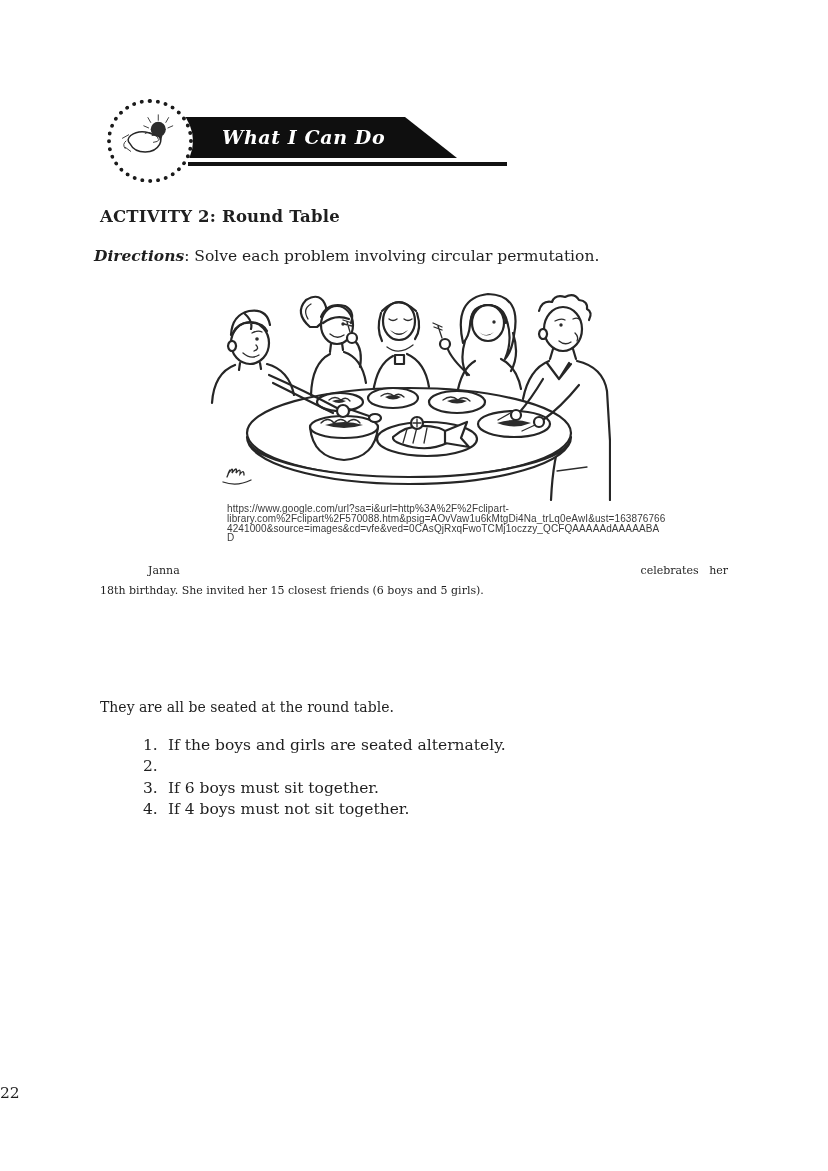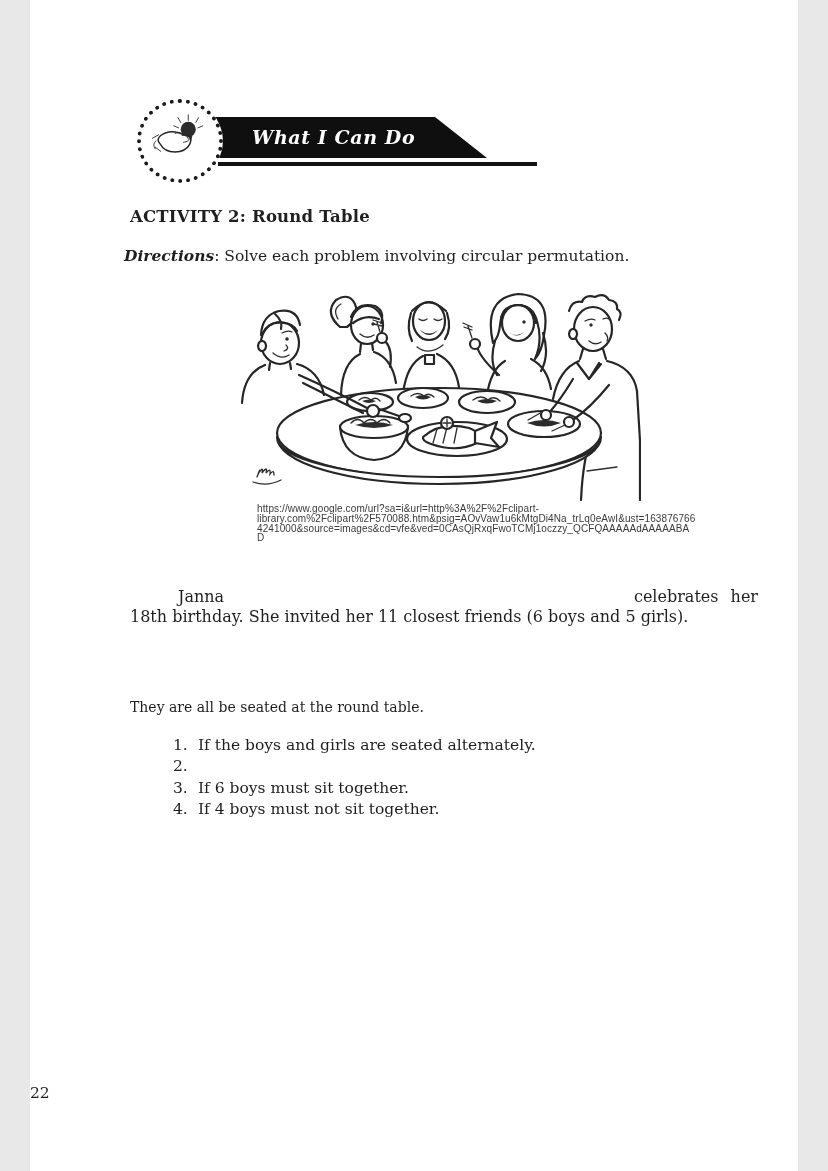--- a/index.html
+++ b/index.html
@@ -1,18 +1,18 @@
 <!DOCTYPE html>
 <html><head>
 <meta charset="utf-8">
 <style>
   html,body{margin:0;padding:0;background:#e8e8e8;}
   .page{
     position:relative;
-    width:768px;height:1171px;
+    width:828px;height:1171px;
     margin:0 auto;
     background:#ffffff;
     font-family:"DejaVu Serif","Liberation Serif",serif;
     color:#1f1f1f;
     overflow:hidden;
     text-decoration:underline;
   }
   
   .hdr{position:absolute;left:0;top:0;width:828px;height:190px;}
   .banner{
@@ -34,21 +34,21 @@
   
   .activity-title{position:absolute;left:100px;top:207px;font-size:16.5px;font-weight:700;letter-spacing:.2px;}
   .directions{position:absolute;left:94px;top:246px;font-size:15.5px;}
   .directions b{font-style:italic;}
   .figure-wrap{position:absolute;left:209px;top:281px;width:402px;height:220px;}
   .citation{
     position:absolute;left:227px;top:504px;width:380px;
     font-family:"Liberation Sans","DejaVu Sans",sans-serif;
     font-size:10px;line-height:9.8px;color:#3a3a3a;letter-spacing:.1px;
   }
-  .para{position:absolute;left:100px;width:628px;font-size:16px;line-height:19.6px;margin-top:26px;}
+  .para{position:absolute;left:100px;width:628px;font-size:11px;line-height:19.6px;}
   .p1{top:561px;}
   .p1-l1{display:flex;justify-content:space-between;}
   .p1-l1 .lead{margin-left:48px;}
   .p1-l1 .tail{word-spacing:7px;}
   .p2{top:620px;}
   .jline{text-align:justify;text-align-last:justify;}
   .jline .ind{display:inline-block;width:48px;}
   .statement{position:absolute;left:100px;top:699px;font-size:14px;}
   .qlist{position:absolute;left:143px;top:735px;font-size:15.5px;line-height:21.3px;}
   .qrow{display:flex;}
@@ -208,21 +208,21 @@
     <div>library.com%2Fclipart%2F570088.htm&amp;psig=AOvVaw1u6kMtgDi4Na_trLq0eAwI&amp;ust=163876766</div>
     <div>4241000&amp;source=images&amp;cd=vfe&amp;ved=0CAsQjRxqFwoTCMj1oczzy_QCFQAAAAAdAAAAABA</div>
     <div>D</div>
   </div>
 
   <div class="para p1">
     <div class="p1-l1">
       <span class="lead">Janna</span>
       <span class="tail">celebrates her</span>
     </div>
-    <div>18th birthday. She invited her 11 closest friends (6 boys and 5 girls).</div>
+    <div>18th birthday. She invited her 15 closest friends (6 boys and 5 girls).</div>
   </div>
 
 
   <div class="statement">They are all be seated at the round table.</div>
 
   <div class="qlist">
     <div class="qrow">
       <span class="qno">1.</span>
       <span>If the boys and girls are seated alternately.</span>
     </div>

